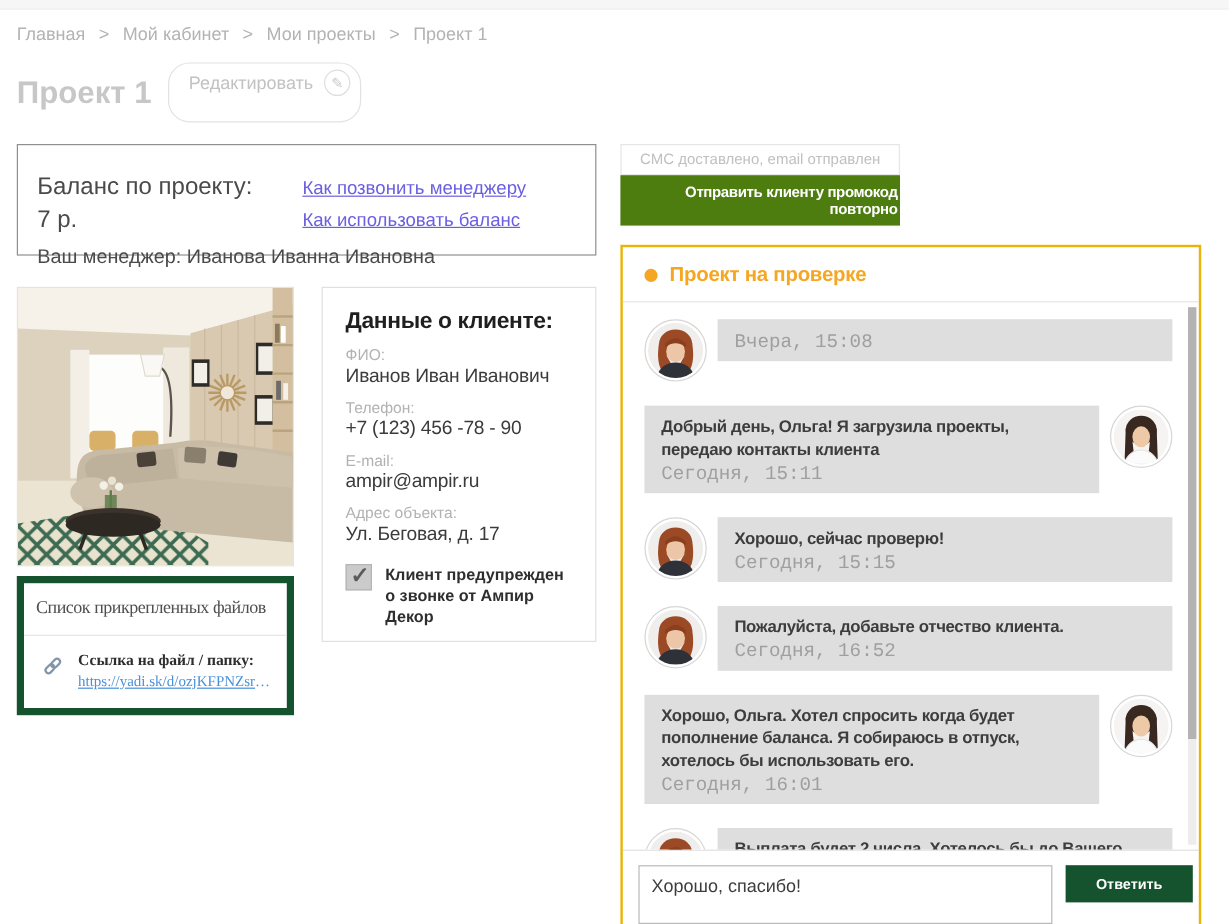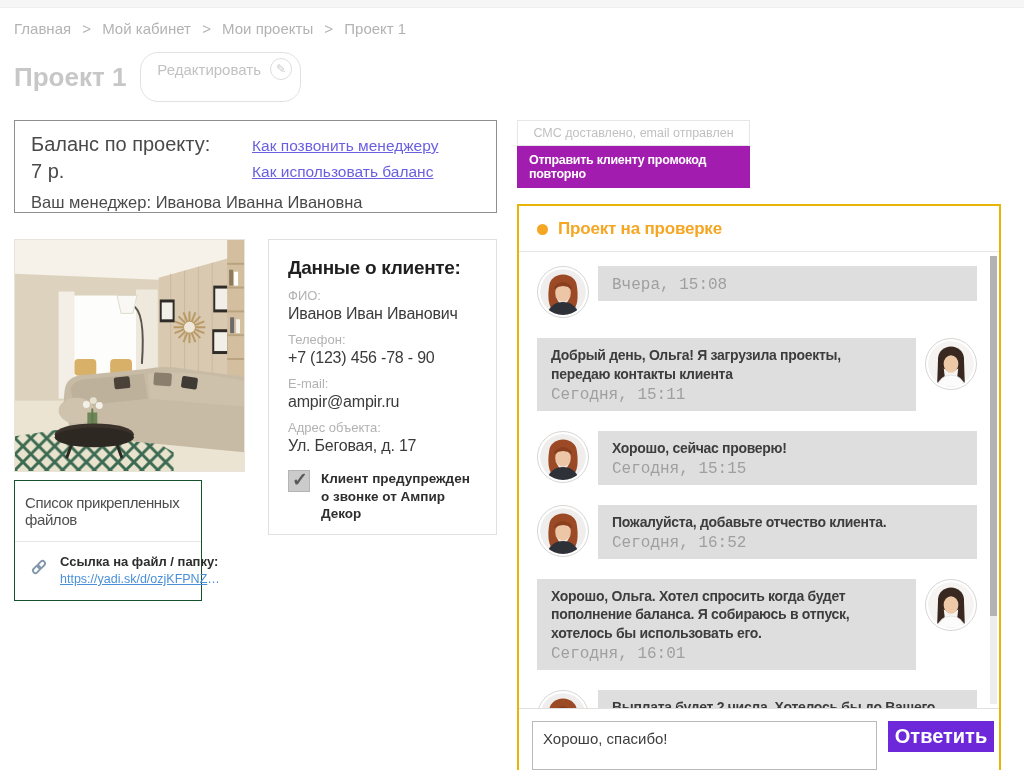--- a/index.html
+++ b/index.html
@@ -18,80 +18,80 @@
                    display:flex; align-items:center; justify-content:center; color:#c9c9c9; font-size:12px; }
   .pencil-circle::before { content:"✎"; }
 
   
   .main { display:flex; margin:18px 23px 0 14px; gap:20px; }
   .col-left { width:483px; }
   .col-right { width:484px; }
 
   
   .balance-box { border:1px solid #8f8f8f; padding:10px 16px 12px; height:93px; }
-  .balance-top { display:flex; justify-content:space-between; }
+  .balance-top { display:flex; justify-content:space-between;margin-top:12px; }
   .balance-title, .balance-amount { font-size:20px; color:#4a4a4a; line-height:1.35; }
   .balance-links { width:228px; padding-top:2px; }
   .balance-links a { display:block; font-size:15.5px; line-height:1.7; color:#6a5fe0; text-decoration:underline; cursor:pointer; }
   .balance-manager { font-size:16.5px; color:#4a4a4a; margin-top:7px; }
 
   .left-row { display:flex; gap:23px; margin-top:26px; }
   .photo-stack { width:231px; }
   .photo { width:231px; height:233px; border:1px solid #e9e4da; cursor:pointer; display:block; }
 
   
   .client-box { width:229px; height:296px; border:1px solid #e0e0e0; padding:17px 19px; }
   .client-title { font-size:19px; font-weight:bold; color:#1f1f1f; letter-spacing:-0.3px; }
   .field-label { font-size:13px; color:#b2b2b2; margin-top:9px; }
   .field-value { font-size:16px; color:#3b3b3b; margin-top:2px; letter-spacing:-0.2px; white-space:nowrap; }
   .client-check { display:flex; gap:11px; margin-top:15px; align-items:flex-start; }
   .checkbox { width:22px; height:22px; background:#cbcbcb; border:1px solid #b4b4b4; position:relative; cursor:pointer; flex:none; }
   .checkbox::after { content:"✓"; position:absolute; left:3px; top:-3px; font-size:19px; font-weight:bold; color:#5a5a5a; }
   .check-label { font-size:13.5px; font-weight:bold; color:#2e2e2e; line-height:1.3; }
 
   
-  .files-box { width:188px; border:1px solid #14532d; margin-top:8px; }
+  .files-box { width:231px; border:6px solid #14532d; margin-top:8px;font-family:Liberation Serif, serif; }
   .files-title { padding:13px 10px; font-size:15px; color:#4f4f4f; border-bottom:1px solid #e6e6e6; letter-spacing:-0.4px; }
   .files-body { padding:12px 12px 14px 14px; display:flex; gap:11px; align-items:flex-start; }
   .link-icon { flex:none; margin-top:3px; }
   .file-label { font-size:13px; font-weight:bold; color:#2e2e2e; }
   .file-url { display:block; font-size:12.5px; color:#4a90d9; text-decoration:underline; margin-top:3px;
               max-width:165px; white-space:nowrap; overflow:hidden; text-overflow:ellipsis; cursor:pointer; }
 
   
   .status-row { display:flex; gap:17px; }
   .status-box { width:231px; height:52px; margin-left:3px; border:1px solid #e3e3e3; display:flex; align-items:center; gap:13px; padding-left:17px; }
   .status-label { font-size:16.5px; font-weight:bold; color:#9d9d9d; letter-spacing:-0.3px; }
   .status-value { font-size:14px; font-weight:bold; color:#63961b; margin-top:1px; }
   .notif-stack { width:233px; }
   .notice { border:1px solid #e6e6e6; text-align:center; font-size:12.5px; color:#c0c0c0; padding:5px 2px; }
-  .promo-btn { background:#a21caf; color:#fff; font-weight:bold; font-size:12.5px; letter-spacing:-0.3px;
-               text-align:left; padding:7px 12px; border:none; width:100%; cursor:pointer; font-family:inherit; }
+  .promo-btn { background:#4d7c0f; color:#fff; font-weight:bold; font-size:12.5px; letter-spacing:-0.3px;
+               text-align:right; padding:7px 2px; border:none; width:100%; cursor:pointer; font-family:inherit; }
 
   
   .chat-panel { border:2px solid #eab308; margin-top:16px; height:580px; display:flex; flex-direction:column; }
   .chat-header { padding:13px 18px 12px; border-bottom:1px solid #e6e6e6; display:flex; align-items:center; gap:10px; }
   .orange-dot { width:11px; height:11px; border-radius:50%; background:#f5a623; flex:none; }
   .chat-header-label { font-size:17px; font-weight:bold; color:#f5a623; letter-spacing:-0.2px; }
   .messages { flex:1; position:relative; padding:14px 22px 0 18px; overflow:hidden; }
   .msg-row { display:flex; gap:9px; margin-bottom:20px; align-items:flex-start; }
   .avatar { width:52px; height:52px; flex:none; border:1px solid #d6d6d6; border-radius:50%; background:#fff; padding:2px; }
   .avatar svg { display:block; width:46px; height:46px; border-radius:50%; }
   .bubble { flex:1; background:#dedede; padding:8px 14px 7px; }
   .msg-text { font-size:14px; font-weight:bold; color:#3d3d3d; line-height:1.35; letter-spacing:-0.3px; }
   .msg-time { font-size:16px; color:#9f9f9f; margin-top:2px;font-family:Liberation Mono, monospace; }
   .scrollbar { position:absolute; right:2px; top:4px; bottom:4px; width:7px; display:flex; flex-direction:column; }
   .scrollbar .thumb { height:360px; background:#b3b3b3; cursor:pointer; }
   .scrollbar .rest { flex:1; background:#ededed; }
 
   .chat-footer { border-top:1px solid #e0e0e0; padding:12px 5px 12px 13px; display:flex; gap:11px; }
   .reply-input { flex:1; height:49px; border:1px solid #b9b9b9; resize:none; font-family:inherit;
                  font-size:15px; color:#3d3d3d; padding:8px 10px; outline:none; }
-  .reply-btn { width:106px; height:31px; background:#6d28d9; border:none; color:#fff; font-weight:bold;
-               font-size:20px; cursor:pointer; font-family:inherit; }
+  .reply-btn { width:106px; height:31px; background:#14532d; border:none; color:#fff; font-weight:bold;
+               font-size:12px; cursor:pointer; font-family:inherit; }
   .hidden-defs { position:absolute; width:0; height:0; overflow:hidden; }
 </style>
 </head>
 <body>
 
 <svg class="hidden-defs" aria-hidden="true">
   <defs>
     <symbol id="av-manager" viewBox="0 0 50 50">
       <circle cx="25" cy="25" r="25" fill="#efeeec"></circle>
       <ellipse cx="25" cy="19" rx="15" ry="13" fill="#9c4a26"></ellipse>

